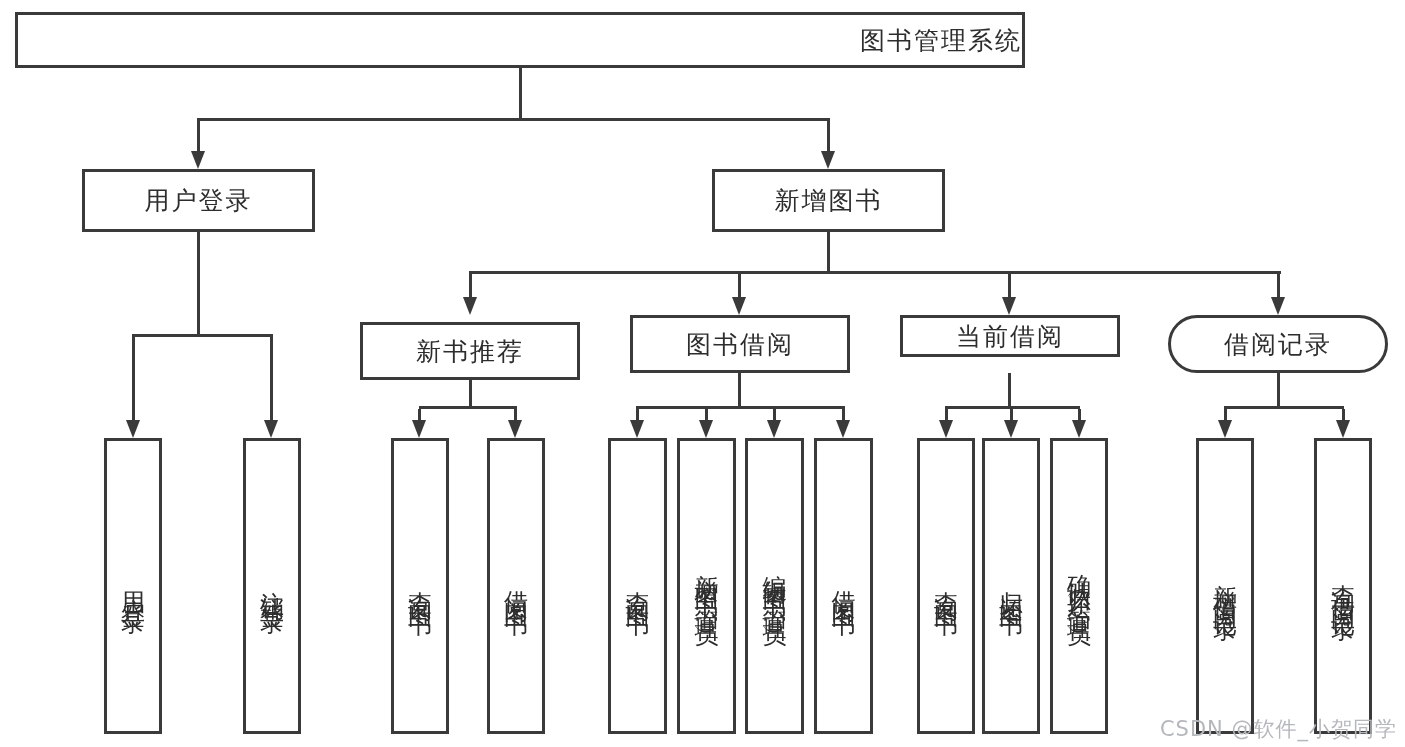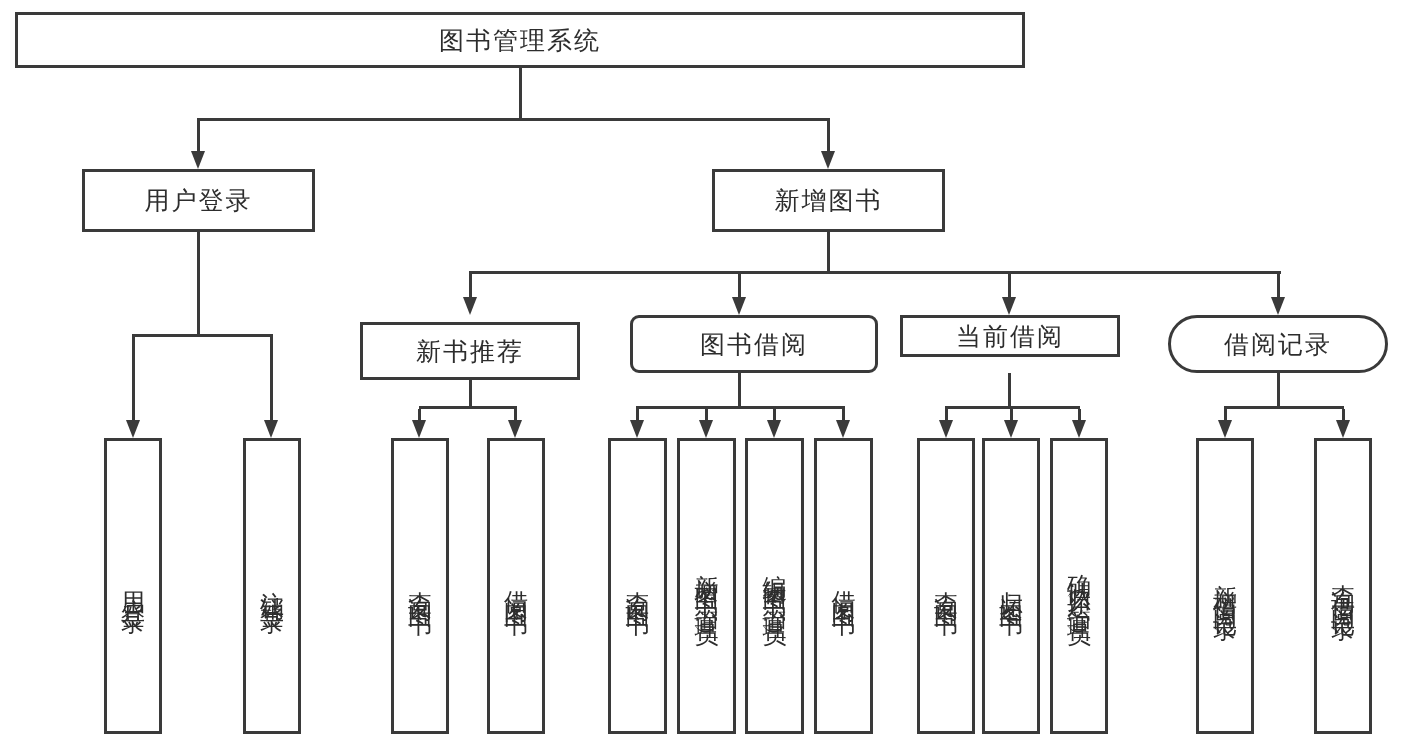--- a/index.html
+++ b/index.html
@@ -76,21 +76,21 @@
     letter-spacing:1px;
     z-index:2;
     white-space:nowrap;
   }
 </style>
 </head>
 <body>
 
 <div class="canvas">
 
-  <div class="hbox" style="left:15px;top:12px;width:1010px;height:56px;">
+  <div class="hbox" style="left:15px;top:12px;width:1010px;height:56px;justify-content:flex-end;">
     <span>图书管理系统</span>
   </div>
 
   <div class="vl" style="left:519px;top:68px;height:50px;"></div>
   <div class="hl" style="left:197px;top:118px;width:633px;"></div>
 
   <div class="vl" style="left:197px;top:121px;height:31px;"></div>
   <div class="ah" style="left:191px;top:151px;"></div>
 
   <div class="vl" style="left:827px;top:121px;height:31px;"></div>
@@ -117,21 +117,21 @@
   <div class="vl" style="left:738px;top:274px;height:23px;"></div>
   <div class="ah" style="left:732px;top:297px;"></div>
   <div class="vl" style="left:1008px;top:274px;height:23px;"></div>
   <div class="ah" style="left:1002px;top:297px;"></div>
   <div class="vl" style="left:1277px;top:274px;height:23px;"></div>
   <div class="ah" style="left:1271px;top:297px;"></div>
 
   <div class="hbox" style="left:360px;top:322px;width:220px;height:58px;">
     <span>新书推荐</span>
   </div>
-  <div class="hbox" style="left:630px;top:315px;width:248px;height:58px;border-radius:9px;">
+  <div class="hbox" style="left:630px;top:315px;width:220px;height:58px;">
     <span>图书借阅</span>
   </div>
   <div class="hbox" style="left:900px;top:315px;width:220px;height:42px;">
     <span>当前借阅</span>
   </div>
   <div class="hbox" style="left:1168px;top:315px;width:220px;height:58px;border-radius:29px;">
     <span>借阅记录</span>
   </div>
 
   <div class="vl" style="left:469px;top:373px;height:33px;"></div>
@@ -205,14 +205,15 @@
     <span>确认归还（管理员）</span>
   </div>
 
   <div class="vbox" style="left:1196px;">
     <span>新增借阅记录</span>
   </div>
   <div class="vbox" style="left:1314px;">
     <span>查询借阅记录</span>
   </div>
 
+  <div class="watermark">CSDN @软件_小贺同学</div>
 
 </div>
 
 </body></html>

